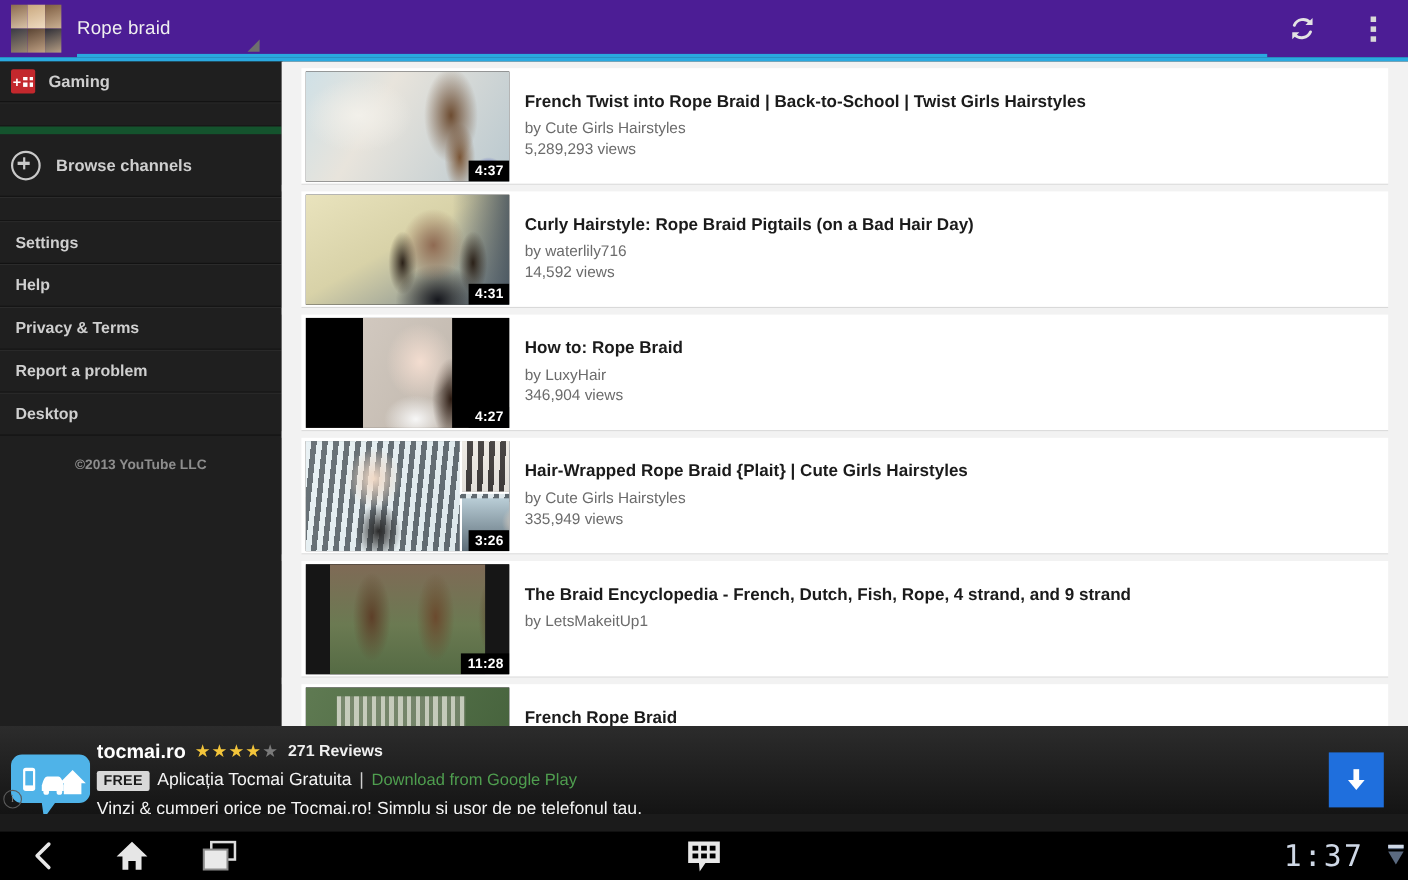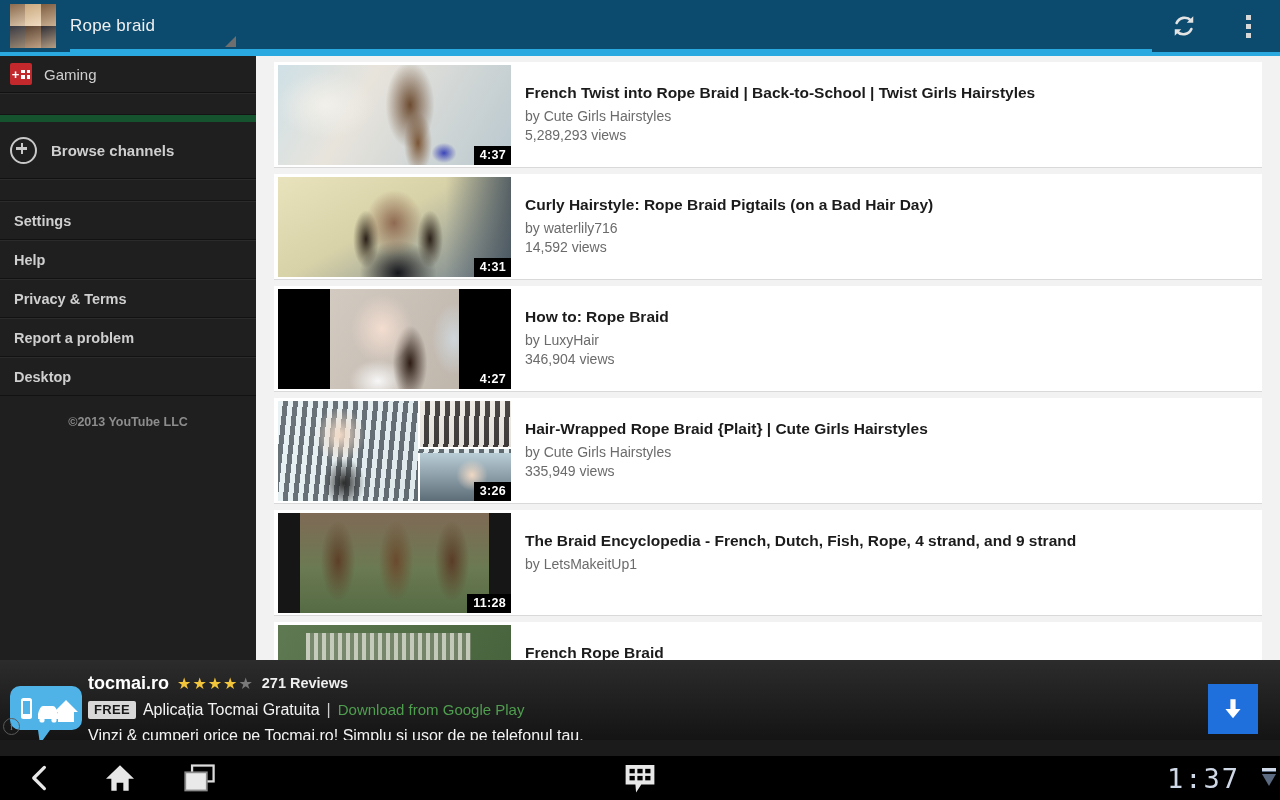--- a/index.html
+++ b/index.html
@@ -14,21 +14,21 @@
     position: relative;
     width: 1280px; height: 800px;
     overflow: hidden;
     background: #1b1b1b;
   }
 
   
   #action-bar {
     position: absolute; left: 0; top: 0;
     width: 1280px; height: 52px;
-    background: #0c4a6e;
+    background: #4c1d95;
     display: flex; align-items: center;
   }
   #action-bar-underline {
     position: absolute; left: 0; top: 52px;
     width: 1280px; height: 4px;
     background: #2aa9e0;
   }
   .search-avatar {
     width: 46px; height: 44px;
     margin-left: 10px;
@@ -106,21 +106,21 @@
   }
   .gaming-icon .plus {
     color: #fff; font-size: 13px; line-height: 1; font-weight: bold;
   }
   .gaming-icon .grid {
     display: grid; grid-template-columns: 1fr 1fr; grid-template-rows: 1fr 1fr;
     gap: 1.5px; width: 9px; height: 9px;
   }
   .gaming-icon .grid i { background: #fff; display: block; }
   .gaming-label {
-    color: #cfcfcf; font-size: 15px; font-weight: normal;
+    color: #cfcfcf; font-size: 15px; font-weight: bold;
   }
   .browse-row {
     height: 56px;
     display: flex; align-items: center;
     padding-left: 10px;
     border-top: 7px solid #14532d;
     border-bottom: 1px solid #111;
   }
   .plus-circle {
     width: 23px; height: 23px; border-radius: 50%;
@@ -153,21 +153,21 @@
     margin: 0 18px 0 18px;
     background: #ffffff;
     border-bottom: 1px solid #d9d9d9;
     display: flex;
     align-items: flex-start;
     height: 106px;
     box-sizing: border-box;
   }
   .row-spacer { height: 1px; background: #f2f2f2; margin: 0; }
   .thumb {
-    width: 233px; height: 100px;
+    width: 185px; height: 100px;
     margin: 3px 0 0 4px;
     flex: none;
     position: relative;
     overflow: hidden;
     background: #000;
   }
   .thumb .dur {
     position: absolute; right: 0; bottom: 0;
     background: #000; color: #fff;
     font-size: 12.5px; font-weight: bold;

